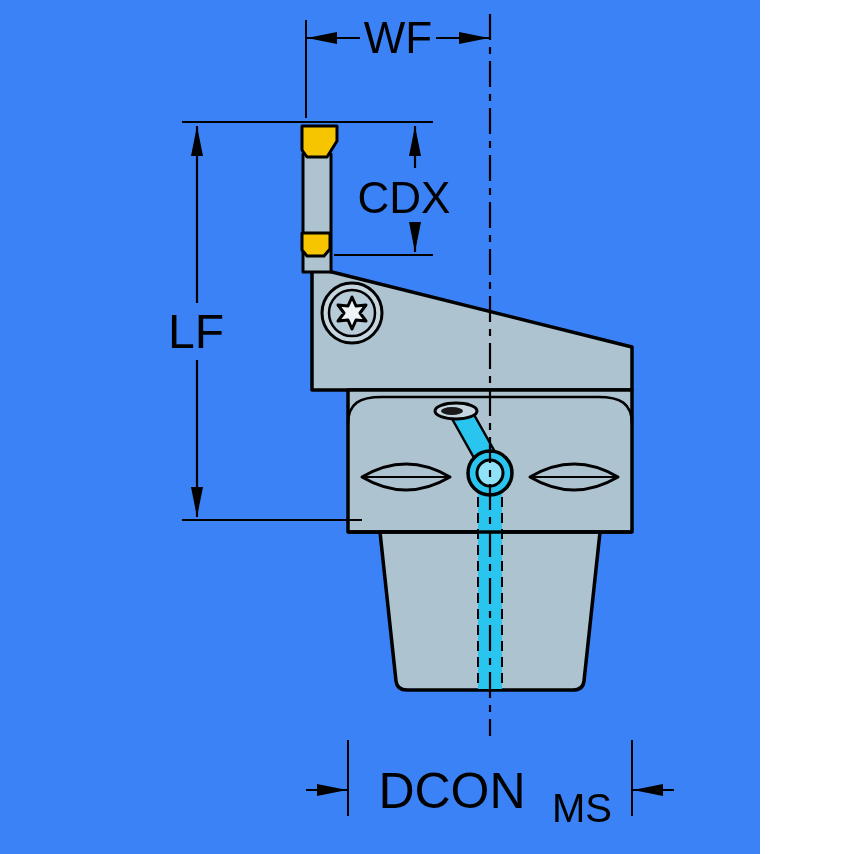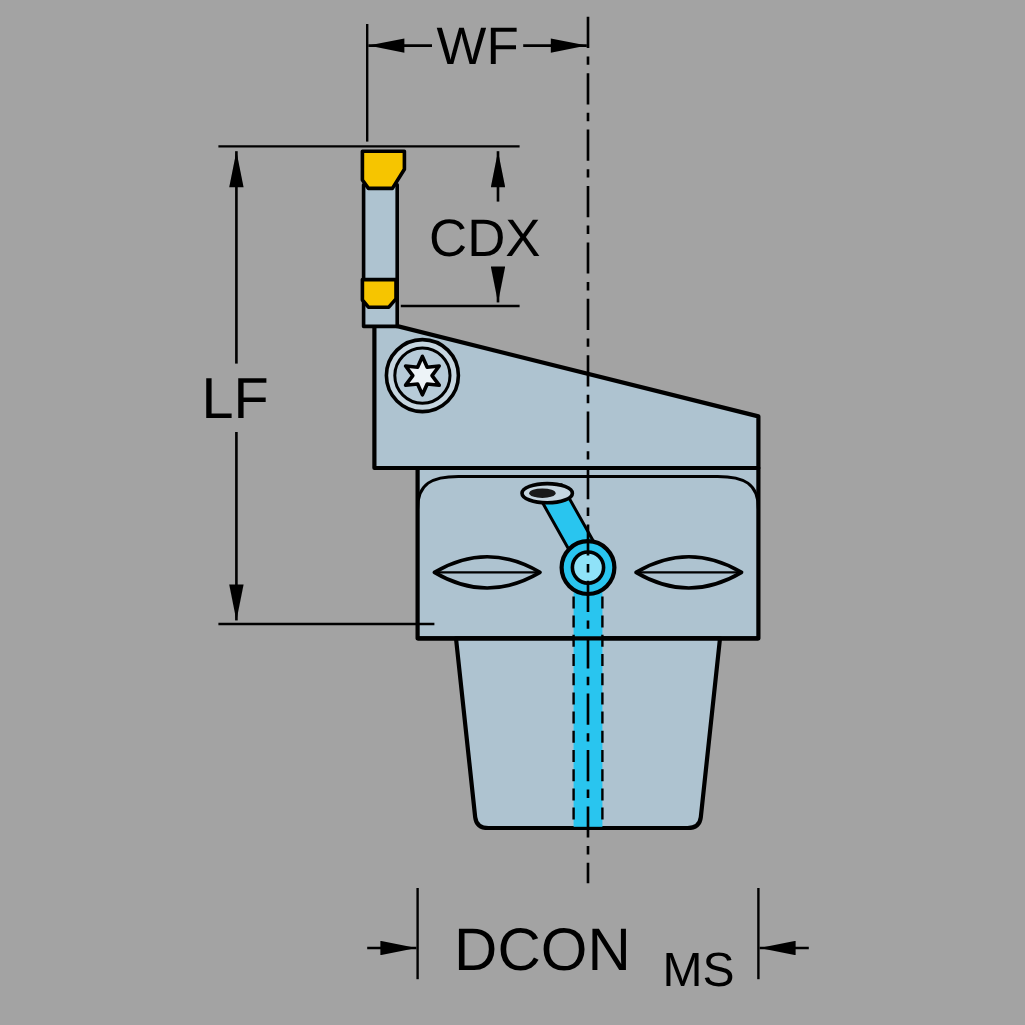--- a/index.html
+++ b/index.html
@@ -6,23 +6,23 @@
     margin: 0;
     padding: 0;
     background: #ffffff;
     width: 854px;
     height: 854px;
     overflow: hidden;
     font-family: "Liberation Sans", sans-serif;
   }
   .stage {
     position: relative;
-    width: 854px;
+    width: 760px;
     height: 854px;
-    background: #a3a3a3;
+    background: #3b82f6;
   }
   svg text {
     font-family: "Liberation Sans", sans-serif;
     fill: #000000;
   }
   .outline      { stroke: #000000; stroke-linejoin: round; }
   .w35          { stroke-width: 3.5; }
   .w30          { stroke-width: 3; }
   .w25          { stroke-width: 2.5; }
   .dim          { stroke: #000000; stroke-width: 2.2; fill: none; }

